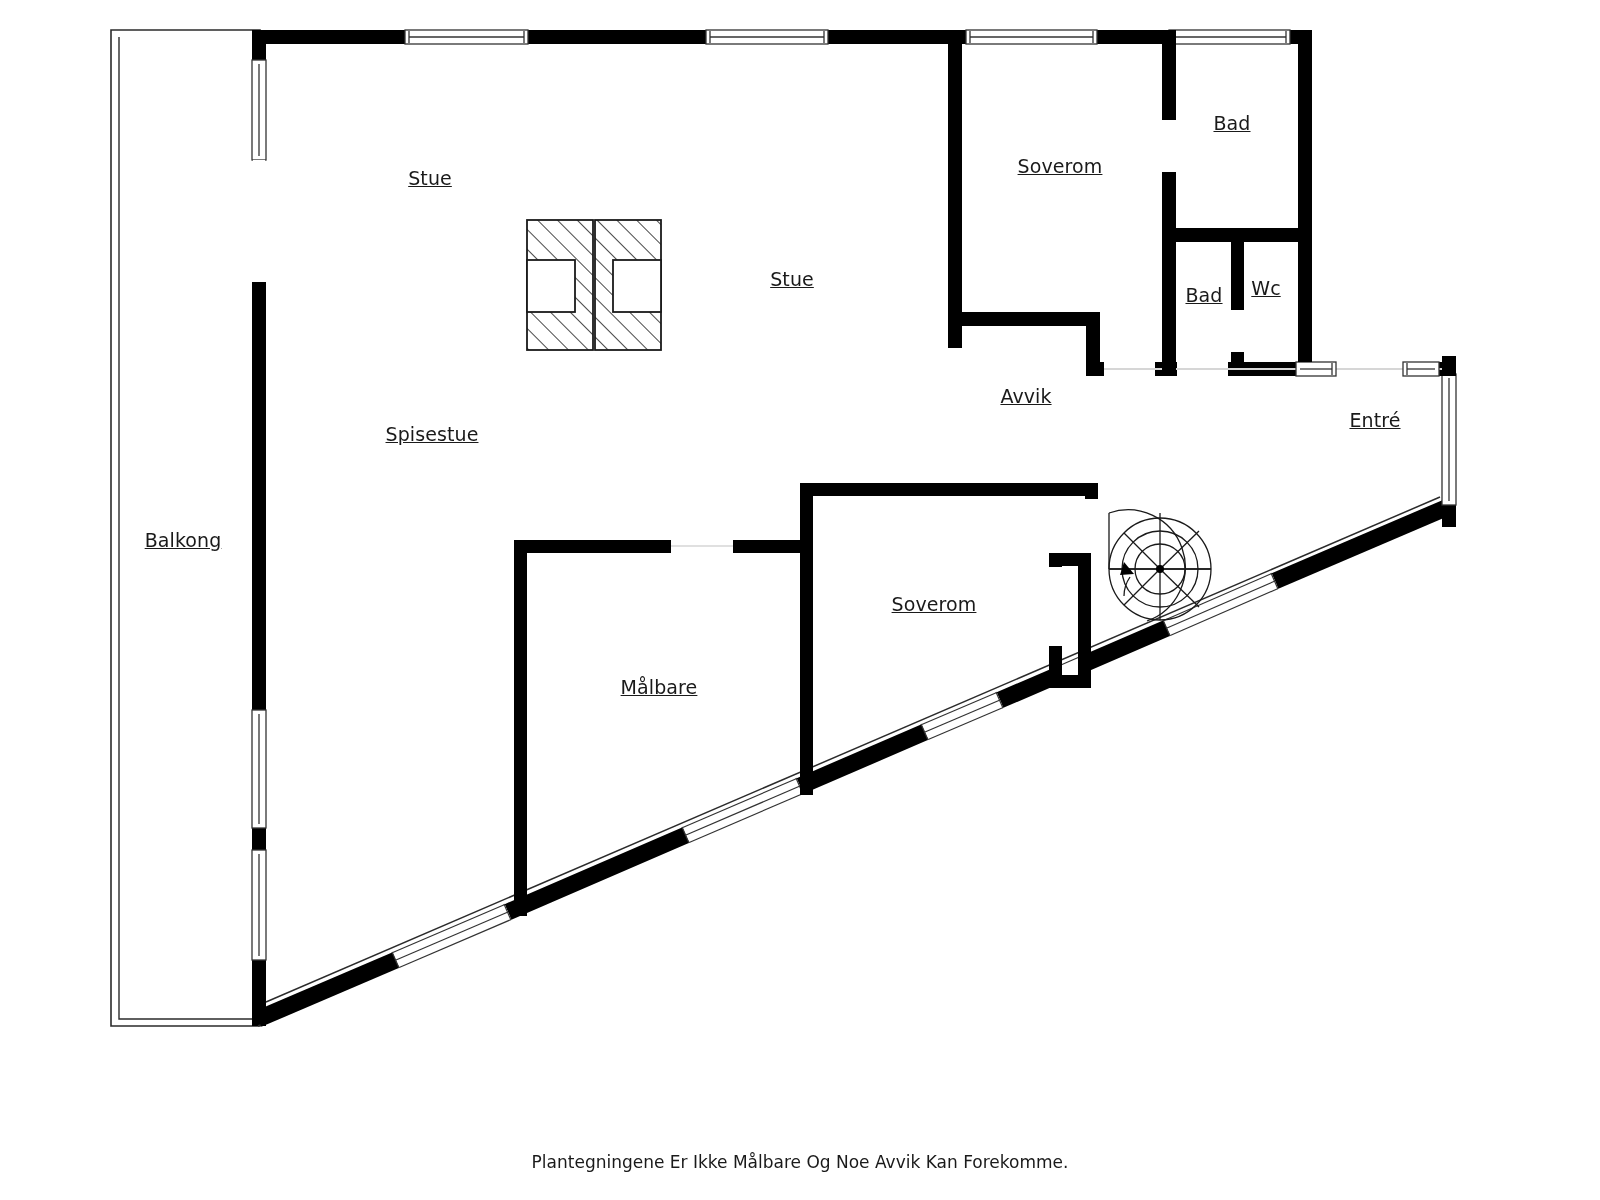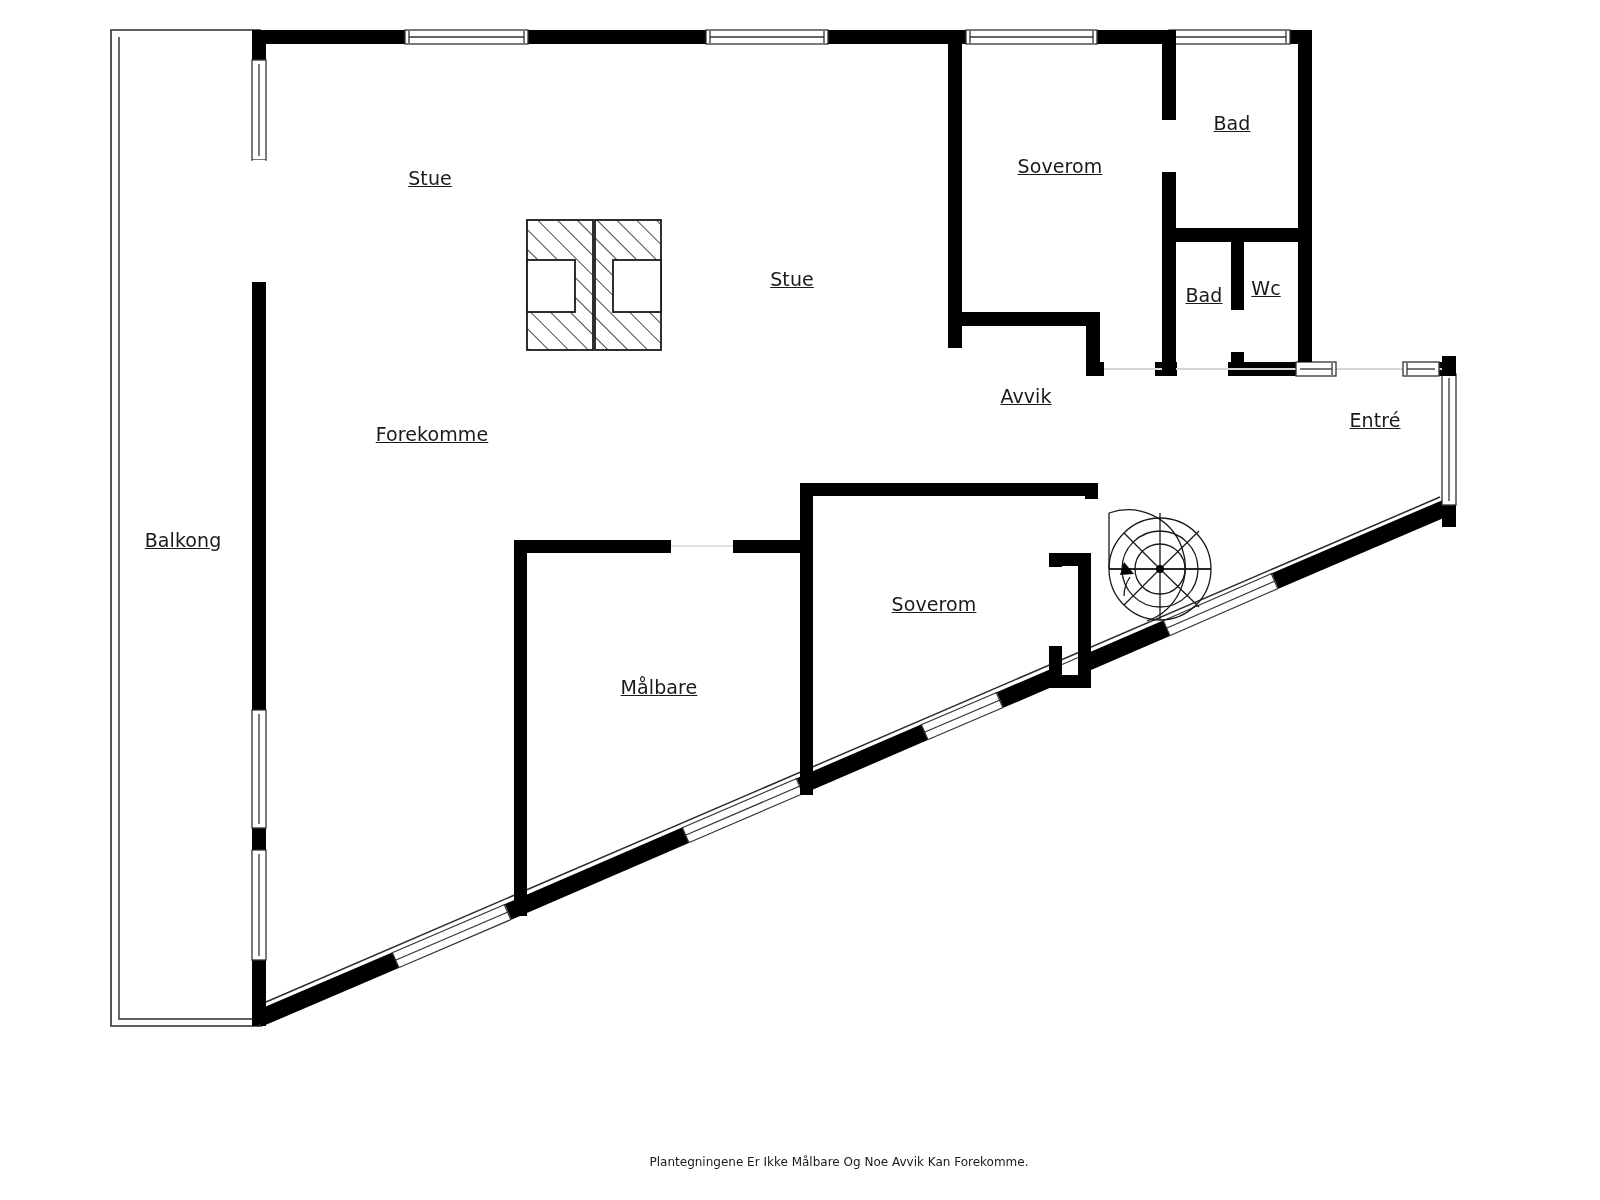--- a/index.html
+++ b/index.html
@@ -36,24 +36,23 @@
     transform: translate(-50%, -50%);
     letter-spacing: 0.1px;
     text-decoration: underline;
   }
   .disclaimer {
     position: absolute;
     left: 50%;
     top: 1162px;
     transform: translate(-50%, -50%);
     font-family: "DejaVu Sans", sans-serif;
-    font-size: 12px;
+    font-size: 17px;
     color: #1a1a1a;
     white-space: nowrap;
-    margin-left: 39px;
   }
 </style>
 </head>
 <body>
 
 <div id="plan-root">
 
   <svg class="floorplan" viewBox="0 0 1600 1200">
 
     <defs>
@@ -298,21 +297,21 @@
       <circle cx="1160" cy="569" r="4" fill="#000"></circle>
 
       <path d="M 1130 577 A 34 34 0 0 0 1124 596" stroke="#1a1a1a" stroke-width="1.3" fill="none"></path>
       <polygon points="1124,562 1134,574 1120,575" fill="#000"></polygon>
     </g>
 
   </svg>
 
   <div class="room-label" style="left:430px; top:178px;">Stue</div>
   <div class="room-label" style="left:792px; top:279px;">Stue</div>
-  <div class="room-label" style="left:432px; top:434px;">Forekomme</div>
+  <div class="room-label" style="left:432px; top:434px;">Spisestue</div>
   <div class="room-label" style="left:183px; top:540px;">Balkong</div>
   <div class="room-label" style="left:659px; top:687px;">Målbare</div>
   <div class="room-label" style="left:934px; top:604px;">Soverom</div>
   <div class="room-label" style="left:1060px; top:166px;">Soverom</div>
   <div class="room-label" style="left:1026px; top:396px;">Avvik</div>
   <div class="room-label" style="left:1375px; top:420px;">Entré</div>
   <div class="room-label" style="left:1232px; top:123px;">Bad</div>
   <div class="room-label" style="left:1204px; top:295px;">Bad</div>
   <div class="room-label" style="left:1266px; top:288px;">Wc</div>
 

